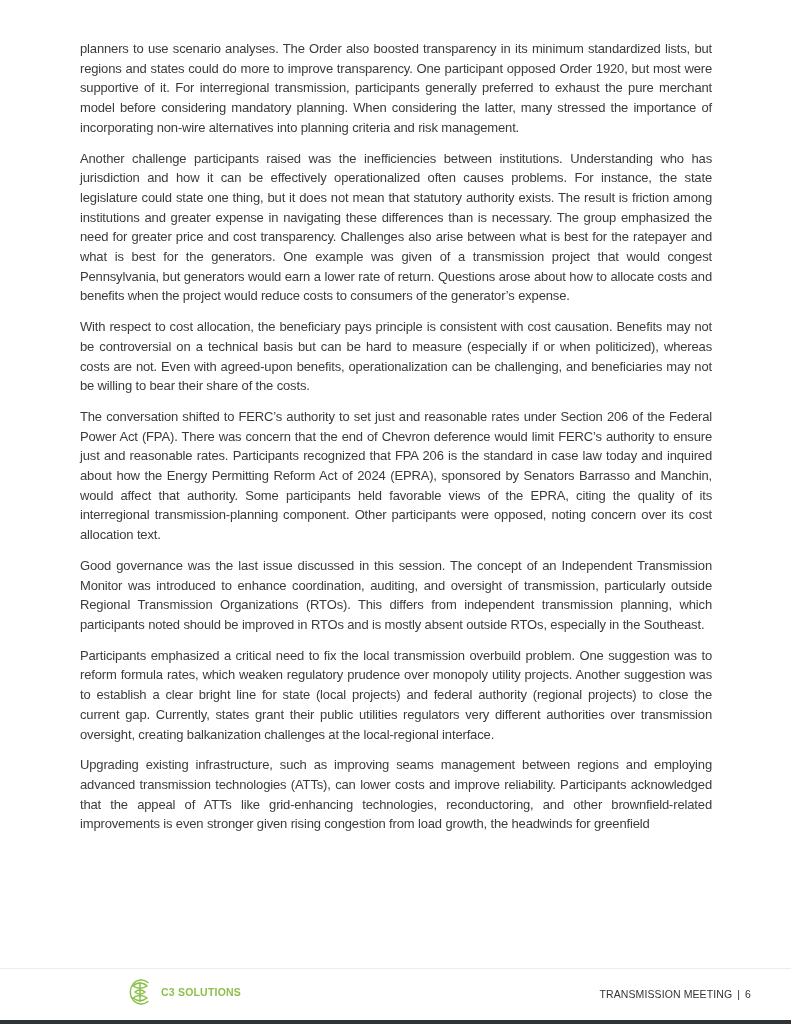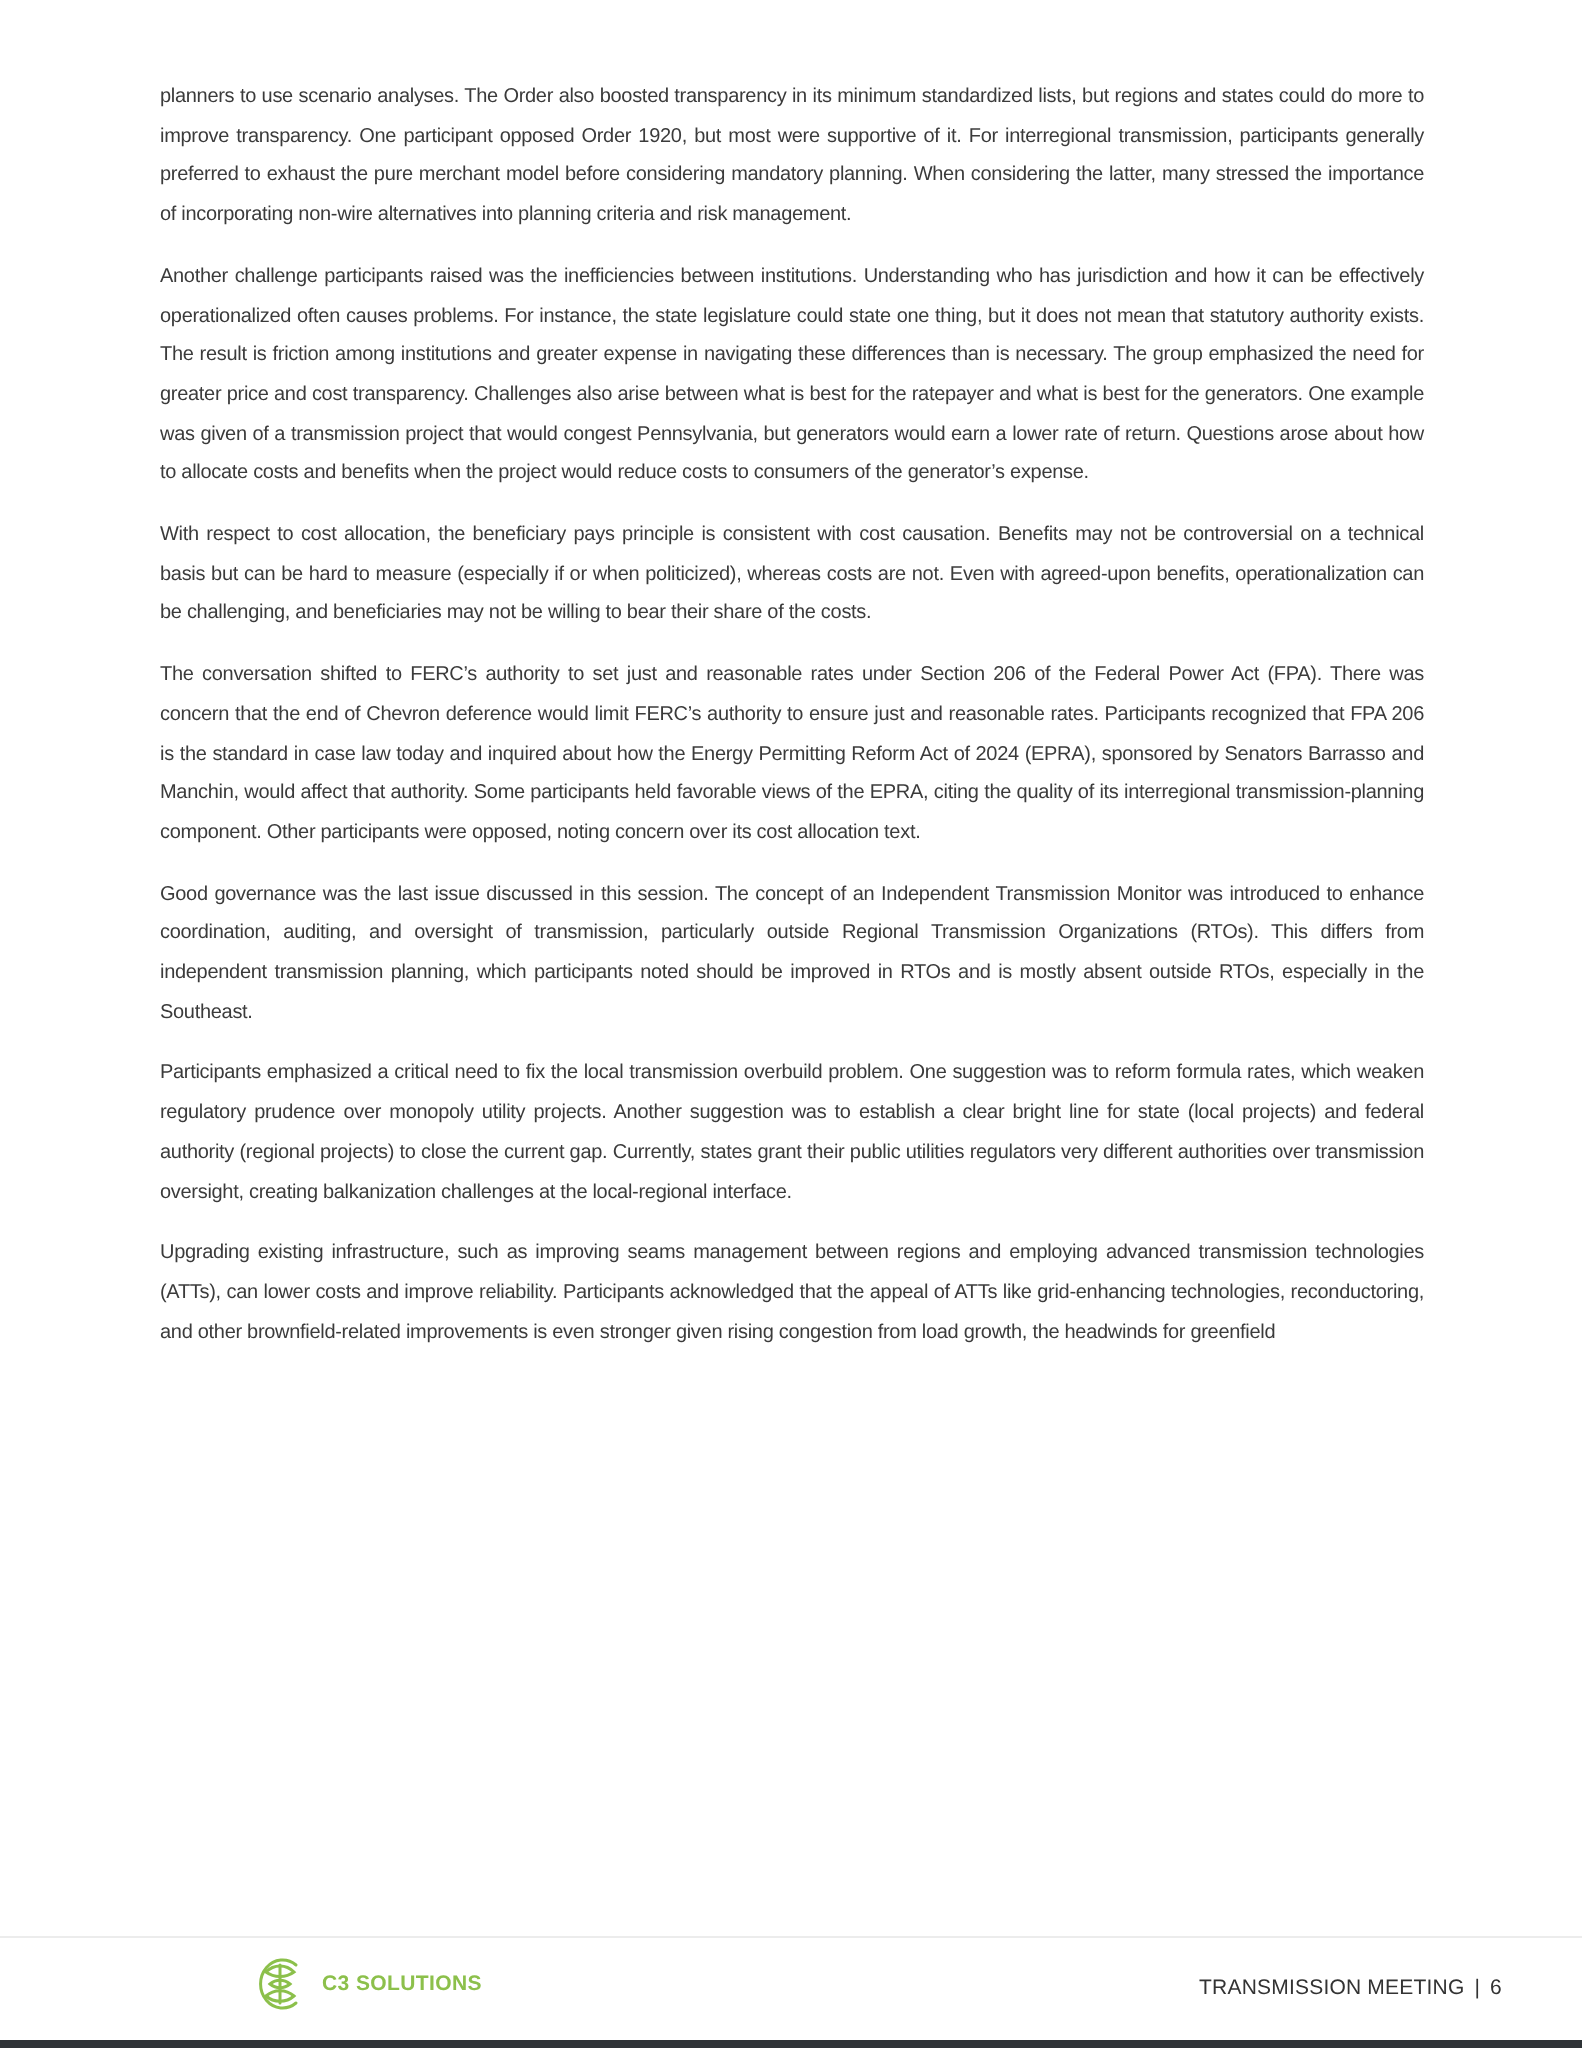--- a/index.html
+++ b/index.html
@@ -6,21 +6,21 @@
   body {
     width: 791px; height: 1024px; position: relative; overflow: hidden;
     font-family: "Liberation Sans", sans-serif;
     color: #3b3b3b;
   }
   .content {
     position: absolute; left: 80px; top: 39px; width: 632px;
   }
   .para {
     margin: 0 0 11px 0;
-    font-size: 10px;
+    font-size: 13px;
     line-height: 19.7px;
     text-align: justify;
     letter-spacing: -0.15px;
   }
   .heading {
     margin: 17px 0 9px 0;
     font-family: "DejaVu Sans", sans-serif;
     font-weight: bold;
     font-size: 13px;
     letter-spacing: 1.4px;

